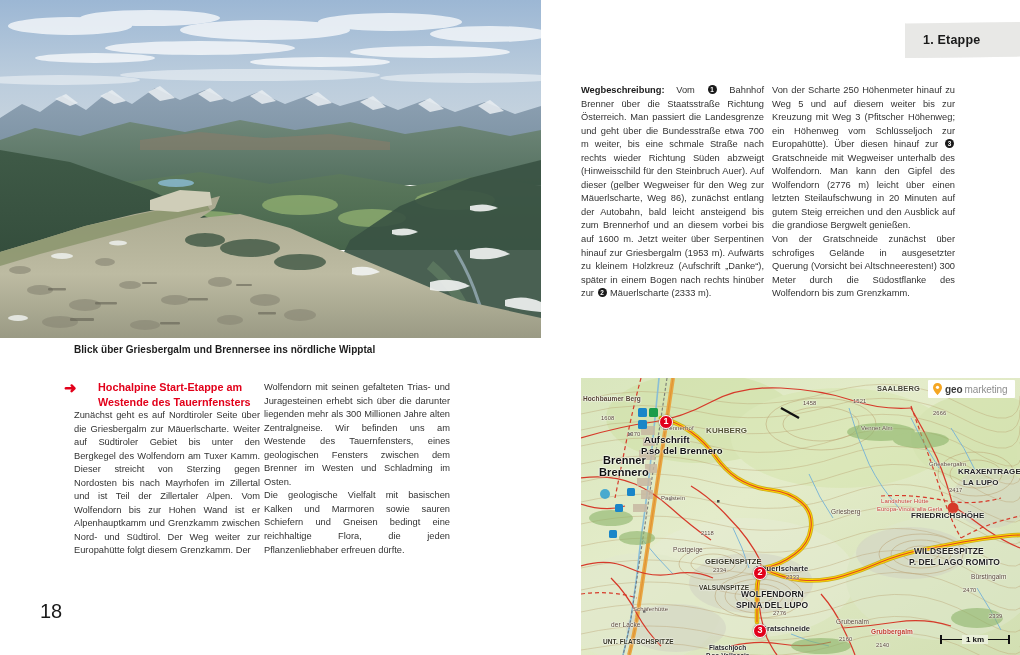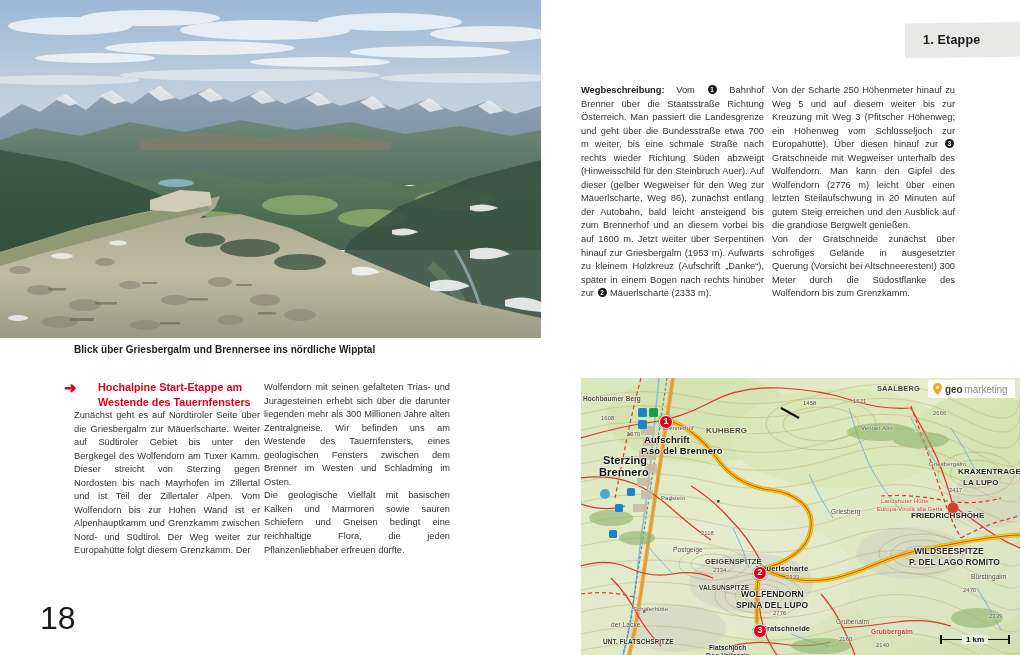--- a/index.html
+++ b/index.html
@@ -71,21 +71,21 @@
     background: #1a1a1a; color: #fff;
     font-size: 6.4px; font-weight: bold;
     text-align: center; line-height: 9px;
     vertical-align: 1px; margin: 0 1px;
     font-family: "Liberation Sans", sans-serif;
   }
 
   
   .pageno {
     position: absolute; left: 40px; top: 600px;
-    font-size: 32px; color: #1a1a1a; font-weight: normal;
+    font-size: 20px; color: #1a1a1a; font-weight: normal;
   }
 
   
   .map {
     position: absolute; left: 581px; top: 378px; width: 439px; height: 277px;
     overflow: hidden; background: #dfe8c8;
   }
   .map svg { display: block; width: 439px; height: 277px; }
 
   .geologo {
@@ -464,21 +464,21 @@
         <rect x="48" y="55" width="2.5" height="2.5"></rect>
         <rect x="88" y="120" width="2.5" height="2.5"></rect>
         <rect x="136" y="122" width="2.5" height="2.5"></rect>
         <rect x="62" y="232" width="2.5" height="2.5"></rect>
       </g>
 
       <path d="M200,30 L218,40" stroke="#111" stroke-width="2.2" fill="none"></path>
     </svg>
 
     <div id="map-labels">
-        <div style="position: absolute; left: 22px; top: 76px; font-size: 11px; font-weight: bold; color: rgb(17, 17, 17); white-space: nowrap; text-shadow: rgb(255, 255, 255) 0px 0px 2px, rgb(255, 255, 255) 0px 0px 2px, rgb(255, 255, 255) 0px 0px 1px; font-family: &quot;Liberation Sans&quot;, sans-serif; letter-spacing: 0.1px;">Sterzing</div>
+        <div style="position: absolute; left: 22px; top: 76px; font-size: 11px; font-weight: bold; color: rgb(17, 17, 17); white-space: nowrap; text-shadow: rgb(255, 255, 255) 0px 0px 2px, rgb(255, 255, 255) 0px 0px 2px, rgb(255, 255, 255) 0px 0px 1px; font-family: &quot;Liberation Sans&quot;, sans-serif; letter-spacing: 0.1px;">Brenner</div>
         <div style="position: absolute; left: 18px; top: 88px; font-size: 11px; font-weight: bold; color: rgb(17, 17, 17); white-space: nowrap; text-shadow: rgb(255, 255, 255) 0px 0px 2px, rgb(255, 255, 255) 0px 0px 2px, rgb(255, 255, 255) 0px 0px 1px; font-family: &quot;Liberation Sans&quot;, sans-serif; letter-spacing: 0.1px;">Brennero</div>
         <div style="position: absolute; left: 63px; top: 56px; font-size: 9.5px; font-weight: bold; color: rgb(17, 17, 17); white-space: nowrap; text-shadow: rgb(255, 255, 255) 0px 0px 2px, rgb(255, 255, 255) 0px 0px 2px, rgb(255, 255, 255) 0px 0px 1px; font-family: &quot;Liberation Sans&quot;, sans-serif; letter-spacing: 0.1px;">Aufschrift</div>
         <div style="position: absolute; left: 60px; top: 67px; font-size: 9.5px; font-weight: bold; color: rgb(17, 17, 17); white-space: nowrap; text-shadow: rgb(255, 255, 255) 0px 0px 2px, rgb(255, 255, 255) 0px 0px 2px, rgb(255, 255, 255) 0px 0px 1px; font-family: &quot;Liberation Sans&quot;, sans-serif; letter-spacing: 0.1px;">P.so del Brennero</div>
         <div style="position: absolute; left: 125px; top: 48px; font-size: 8px; font-weight: bold; color: rgb(85, 85, 51); white-space: nowrap; text-shadow: rgb(255, 255, 255) 0px 0px 2px, rgb(255, 255, 255) 0px 0px 2px, rgb(255, 255, 255) 0px 0px 1px; font-family: &quot;Liberation Sans&quot;, sans-serif; letter-spacing: 0.1px;">KUHBERG</div>
         <div style="position: absolute; left: 124px; top: 179px; font-size: 7.5px; font-weight: bold; color: rgb(51, 51, 34); white-space: nowrap; text-shadow: rgb(255, 255, 255) 0px 0px 2px, rgb(255, 255, 255) 0px 0px 2px, rgb(255, 255, 255) 0px 0px 1px; font-family: &quot;Liberation Sans&quot;, sans-serif; letter-spacing: 0.1px;">GEIGENSPITZE</div>
         <div style="position: absolute; left: 175px; top: 186px; font-size: 7.5px; font-weight: bold; color: rgb(34, 34, 34); white-space: nowrap; text-shadow: rgb(255, 255, 255) 0px 0px 2px, rgb(255, 255, 255) 0px 0px 2px, rgb(255, 255, 255) 0px 0px 1px; font-family: &quot;Liberation Sans&quot;, sans-serif; letter-spacing: 0.1px;">Mäuerlscharte</div>
         <div style="position: absolute; left: 160px; top: 211px; font-size: 8.5px; font-weight: bold; color: rgb(34, 34, 34); white-space: nowrap; text-shadow: rgb(255, 255, 255) 0px 0px 2px, rgb(255, 255, 255) 0px 0px 2px, rgb(255, 255, 255) 0px 0px 1px; font-family: &quot;Liberation Sans&quot;, sans-serif; letter-spacing: 0.1px;">WOLFENDORN</div>
         <div style="position: absolute; left: 155px; top: 222px; font-size: 8.5px; font-weight: bold; color: rgb(34, 34, 34); white-space: nowrap; text-shadow: rgb(255, 255, 255) 0px 0px 2px, rgb(255, 255, 255) 0px 0px 2px, rgb(255, 255, 255) 0px 0px 1px; font-family: &quot;Liberation Sans&quot;, sans-serif; letter-spacing: 0.1px;">SPINA DEL LUPO</div>
         <div style="position: absolute; left: 180px; top: 246px; font-size: 7.5px; font-weight: bold; color: rgb(34, 34, 34); white-space: nowrap; text-shadow: rgb(255, 255, 255) 0px 0px 2px, rgb(255, 255, 255) 0px 0px 2px, rgb(255, 255, 255) 0px 0px 1px; font-family: &quot;Liberation Sans&quot;, sans-serif; letter-spacing: 0.1px;">Gratschneide</div>
         <div style="position: absolute; left: 333px; top: 168px; font-size: 8.5px; font-weight: bold; color: rgb(34, 34, 34); white-space: nowrap; text-shadow: rgb(255, 255, 255) 0px 0px 2px, rgb(255, 255, 255) 0px 0px 2px, rgb(255, 255, 255) 0px 0px 1px; font-family: &quot;Liberation Sans&quot;, sans-serif; letter-spacing: 0.1px;">WILDSEESPITZE</div>

